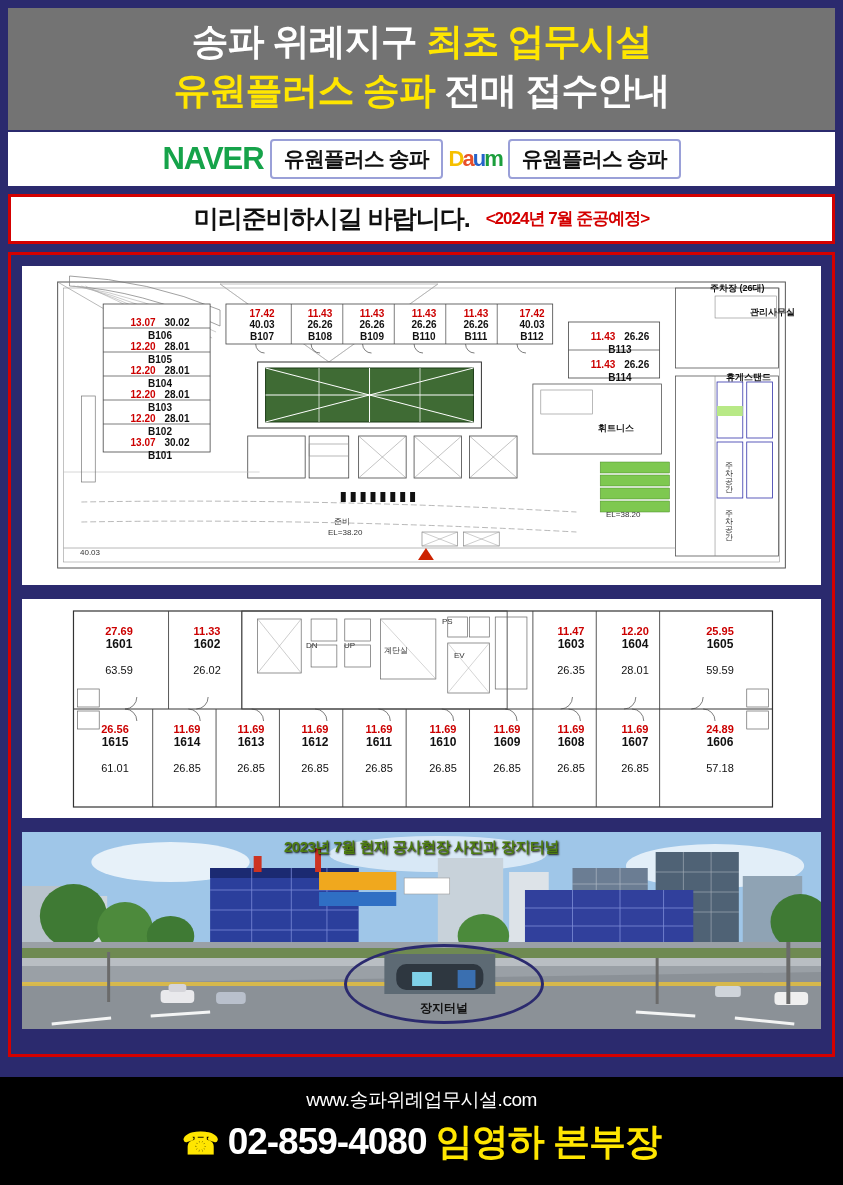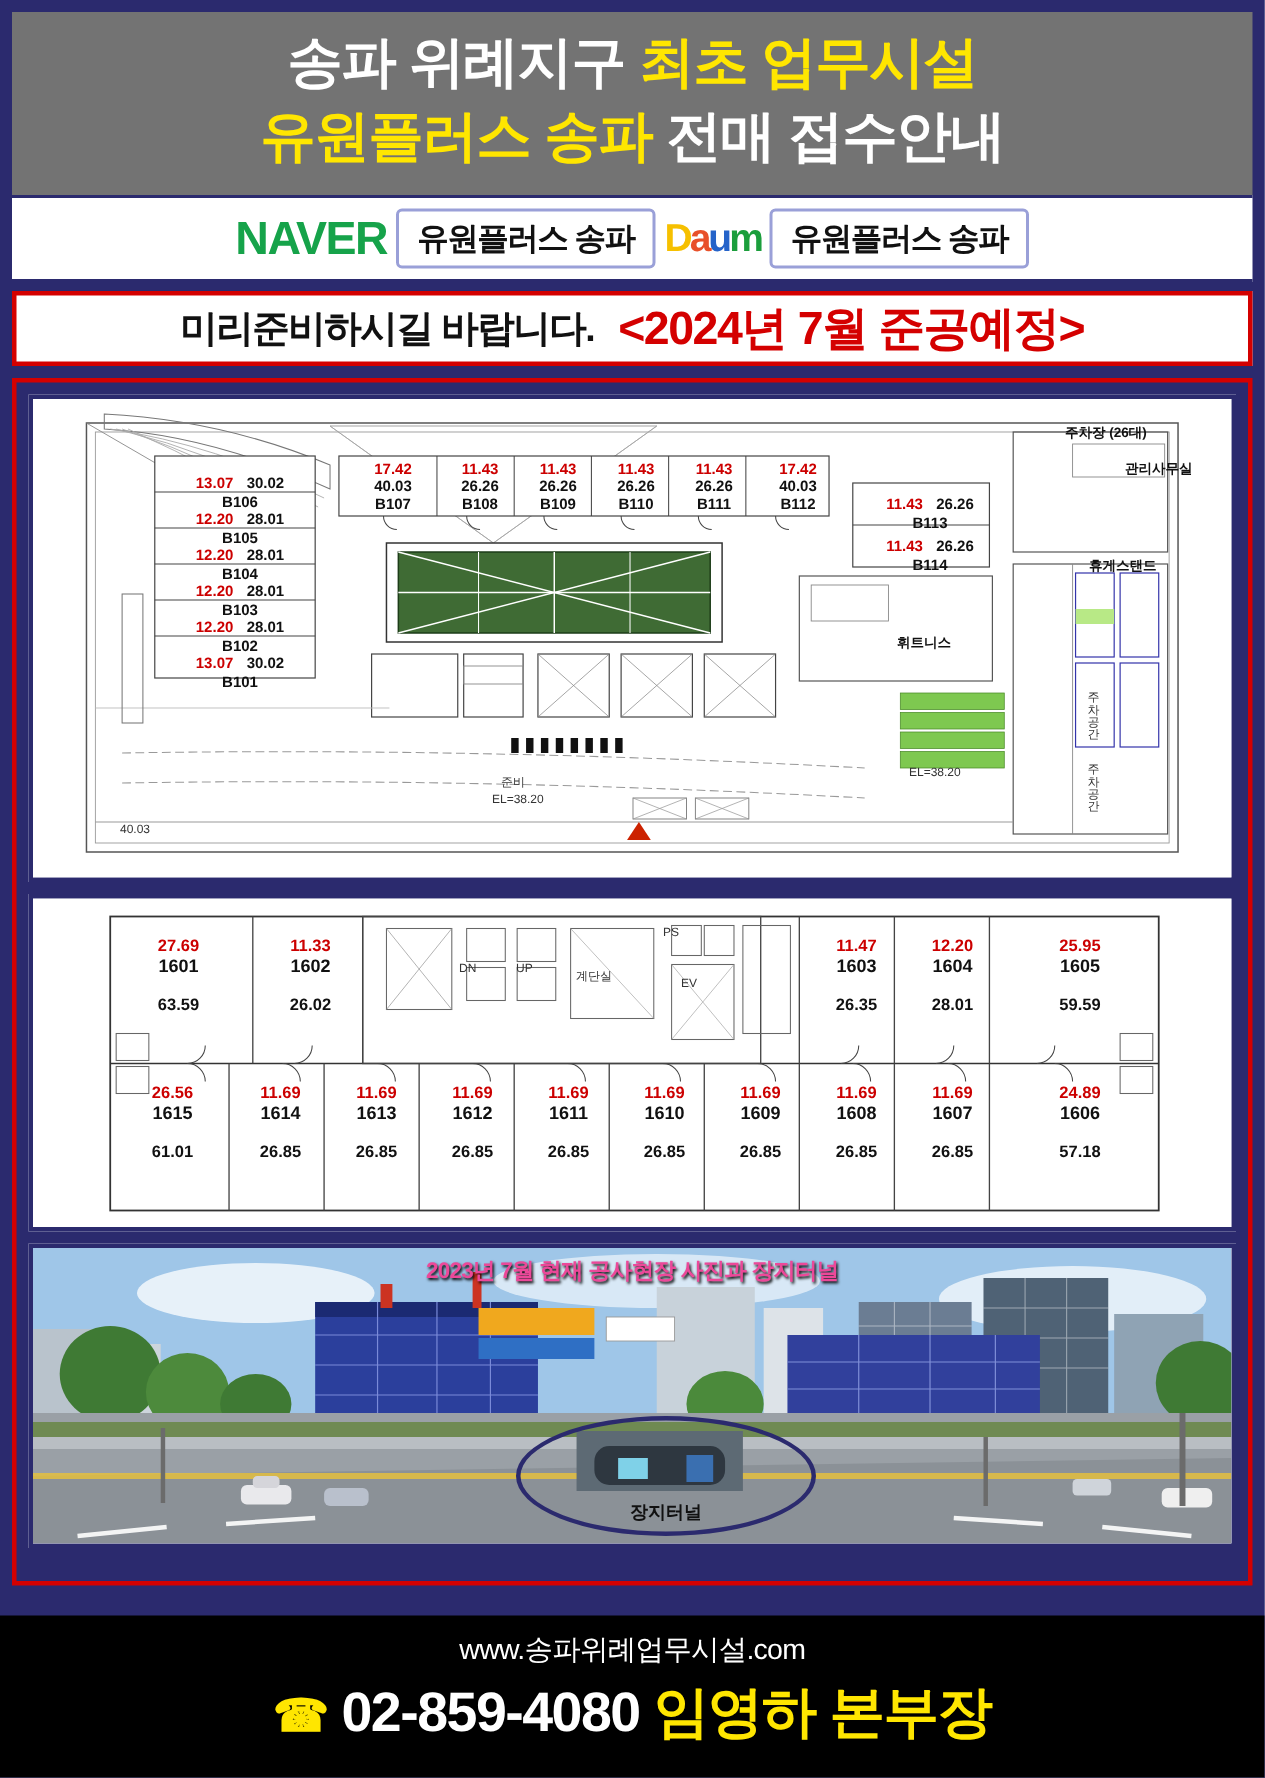--- a/index.html
+++ b/index.html
@@ -49,42 +49,42 @@
     border: 2px solid #9aa0d8;
     border-radius: 4px;
     padding: 4px 12px;
     font-size: 21px;
     font-weight: bold;
     color: #111111;
     background: #fff;
     letter-spacing: -1px;
   }
   .daum-logo {
-    font-size: 26px; font-weight: bold; letter-spacing: -2px;
+    font-size: 22px; font-weight: bold; letter-spacing: -2px;
   }
   .daum-logo .d1 { color: #f6c000; }
   .daum-logo .d2 { color: #e8502a; }
   .daum-logo .d3 { color: #2563c9; }
   .daum-logo .d4 { color: #1b9e3c; }
   
   .notice {
     background: #ffffff;
     margin-top: 6px;
     border: 3px solid #d40000;
     height: 50px;
     display: flex;
     align-items: center;
     justify-content: center;
     gap: 16px;
   }
   .notice-left {
     font-size: 25px; font-weight: bold; color: #111; letter-spacing: -1px;
   }
   .notice-right {
-    font-size: 31px; font-weight: bold; color: #d40000; letter-spacing: -1px;
+    font-size: 17px; font-weight: bold; color: #d40000; letter-spacing: -1px;
   }
   
   .content {
     margin-top: 8px;
     border: 3px solid #d40000;
     background: #2b2a6e;
     padding: 8px;
     height: 805px;
   }
   .panel {
@@ -119,26 +119,26 @@
   .lbl-k { position: absolute; font-size: 9px; color: #111; font-weight: bold; white-space: nowrap;}
   
   .panel-16f { height: 225px; }
   .cellgrid { position: absolute; inset: 0; }
   .cell {
     position: absolute;
     text-align: center;
   }
   .cell .a { font-size: 11px; font-weight: bold; color: #cc0000; }
   .cell .n { font-size: 12px; font-weight: bold; color: #111; }
-  .cell .p { font-size: 11px; font-weight: bold; color: #111; margin-top: 13px; }
+  .cell .p { font-size: 11px; font-weight: normal; color: #111; margin-top: 13px; }
   
   .panel-photo { height: 203px; margin-bottom: 0; }
   .photo-caption {
     position: absolute; top: 6px; left: 0; right: 0; text-align: center;
-    font-size: 15px; font-weight: bold; color: #ec4899; z-index: 6;
+    font-size: 15px; font-weight: bold; color: #4d7c0f; z-index: 6;
     text-shadow: 1px 1px 2px #000;
     letter-spacing: -0.5px;
   }
   .ellipse {
     position: absolute;
     left: 322px; top: 112px; width: 200px; height: 80px;
     border: 3px solid #2b2a6e; border-radius: 50%;
     z-index: 6;
   }
   .ellipse-label {

